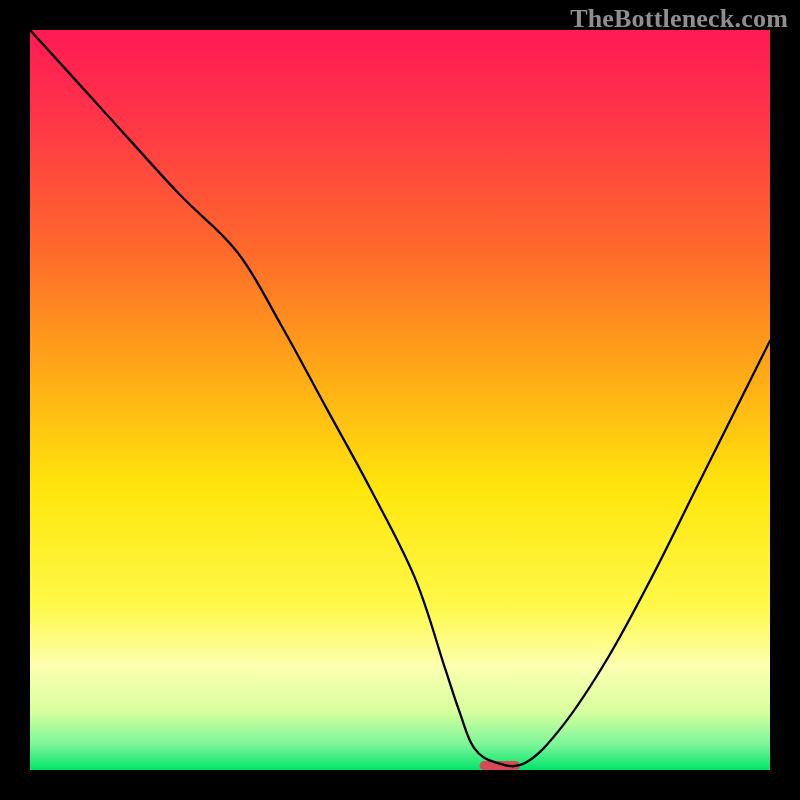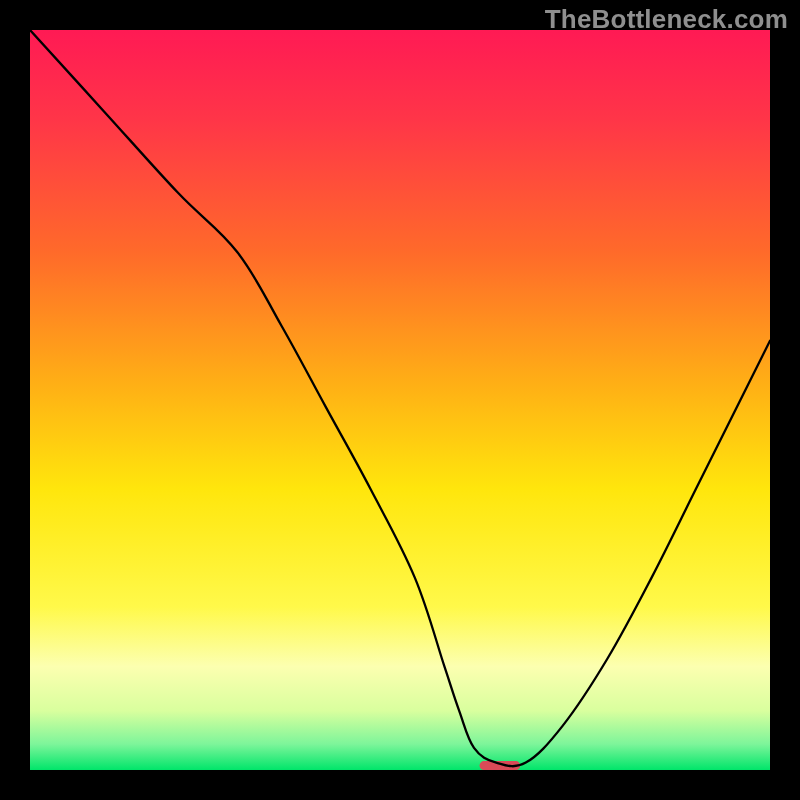--- a/index.html
+++ b/index.html
@@ -13,21 +13,21 @@
   .frame {
     position: relative;
     width: 800px;
     height: 800px;
     background: #000;
   }
   .watermark {
     position: absolute;
     top: 4px;
     right: 12px;
-    font-family: Liberation Sans, sans-serif;
+    font-family: Liberation Serif, serif;
     font-size: 26px;
     font-weight: 600;
     color: #8f8f8f;
     letter-spacing: 0.2px;
     z-index: 10;
   }
   .plot {
     position: absolute;
     left: 30px;
     top: 30px;

